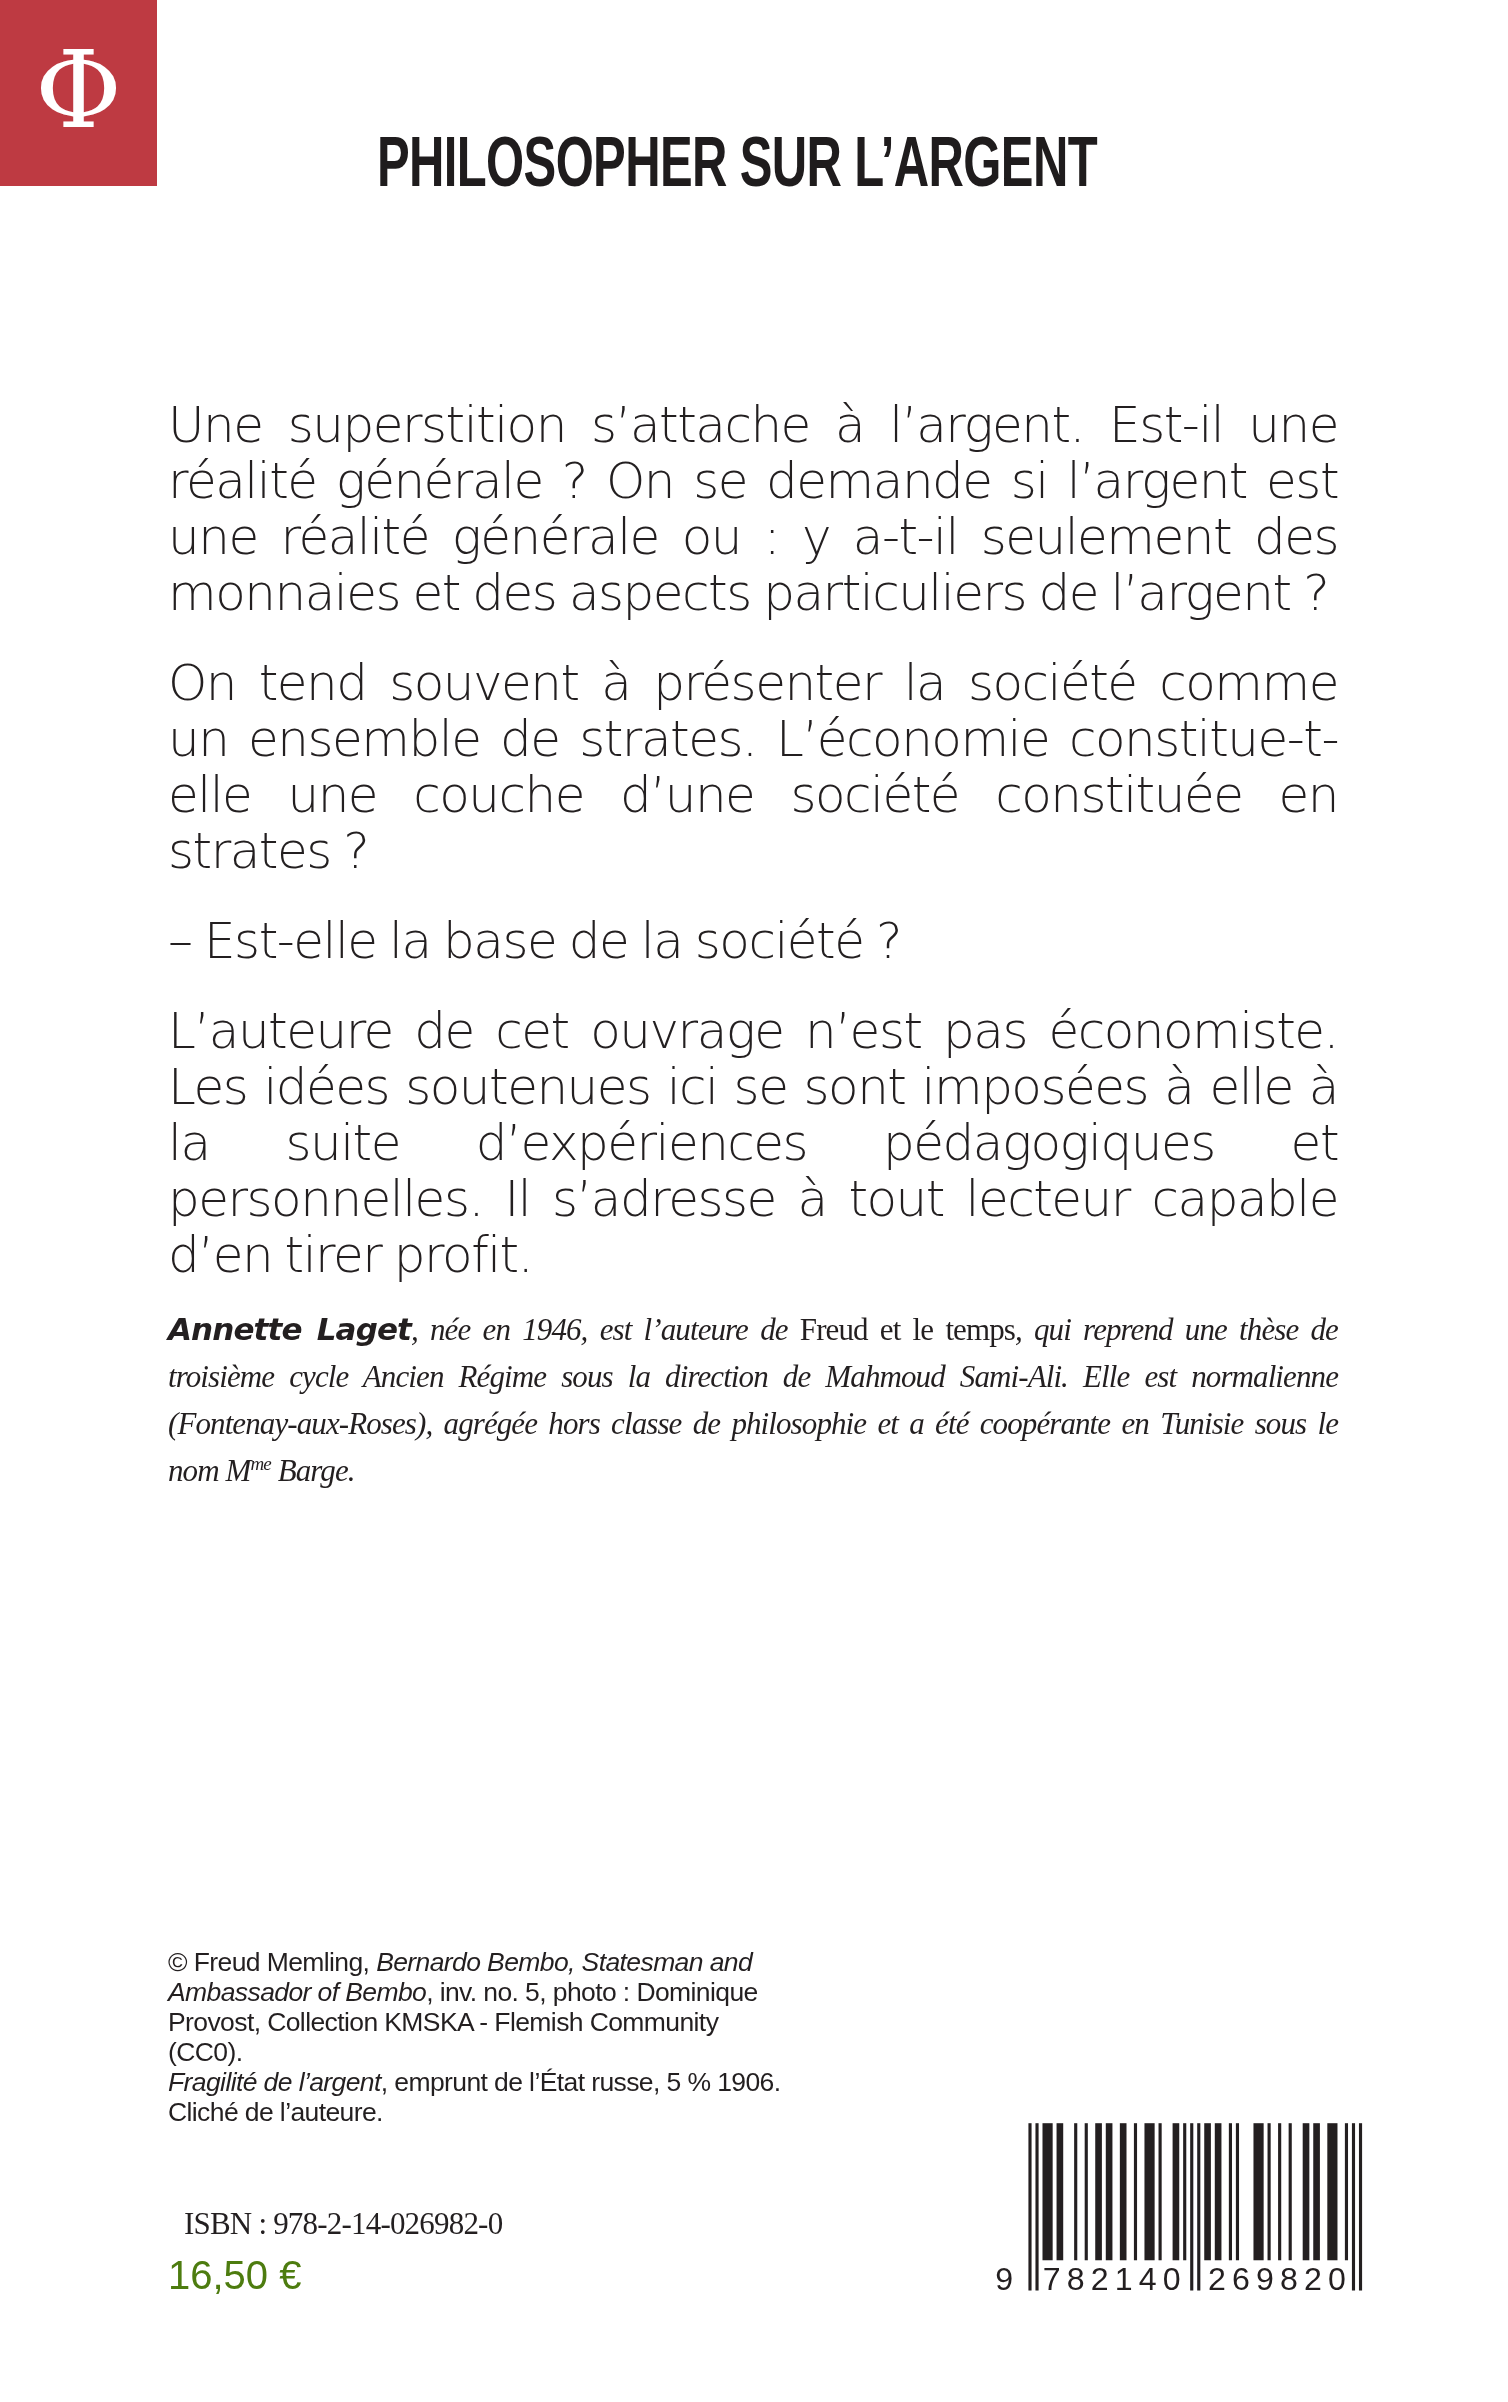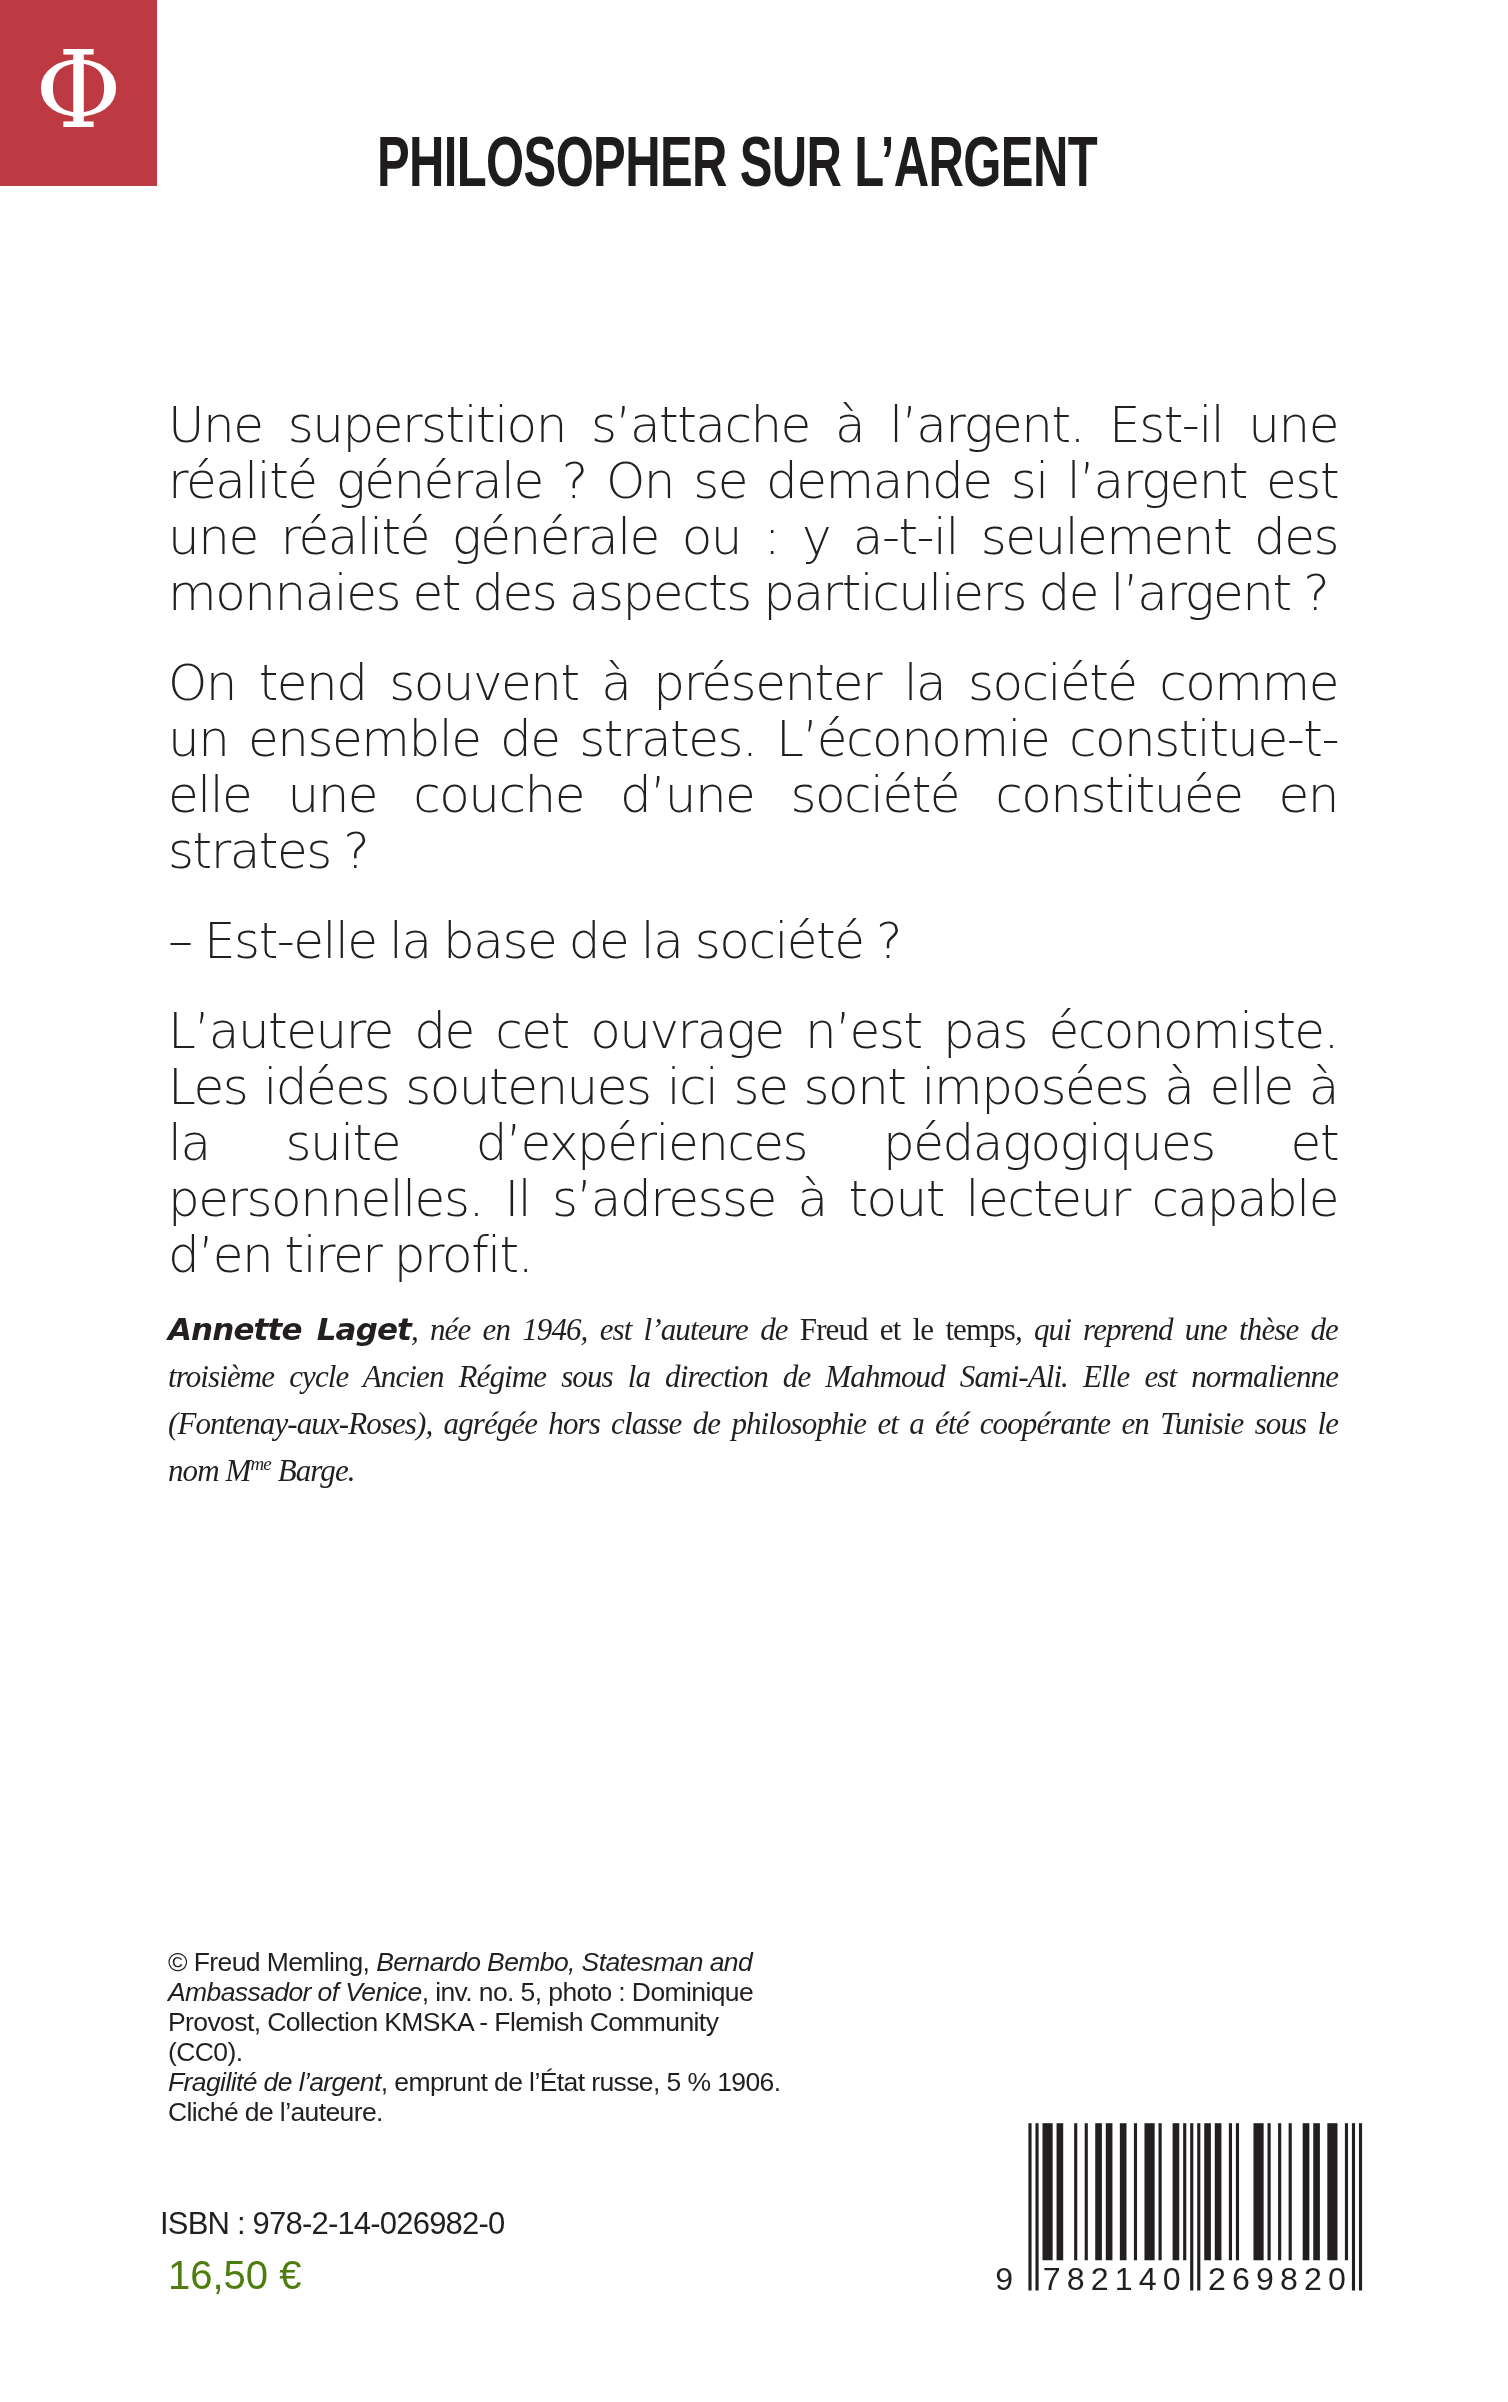--- a/index.html
+++ b/index.html
@@ -101,23 +101,23 @@
       font-family: "Liberation Sans", sans-serif;
       font-size: 26.5px;
       line-height: 30px;
       letter-spacing: -0.6px;
       color: #231f20;
     }
     .credits div { white-space: nowrap; }
     .credits .ital { font-style: italic; }
     .isbn {
       position: absolute;
-      left: 160px;
+      left: 184px;
       top: 2205px;
-      font-family: Liberation Sans, sans-serif;
+      font-family: Liberation Serif, serif;
       font-size: 31px;
       line-height: 38px;
       letter-spacing: -0.8px;
       color: #231f20;
       white-space: nowrap;
     }
     .price {
       position: absolute;
       left: 168px;
       top: 2253px;
@@ -149,21 +149,21 @@
   <p>Une superstition s’attache à l’argent. Est-il une réalité générale ? On se demande si l’argent est une réalité générale ou : y a-t-il seulement des monnaies et des aspects particuliers de l’argent ?</p>
   <p>On tend souvent à présenter la société comme un ensemble de strates. L’économie constitue-t-elle une couche d’une société constituée en strates ?</p>
   <p>– Est-elle la base de la société ?</p>
   <p>L’auteure de cet ouvrage n’est pas économiste. Les idées soutenues ici se sont imposées à elle à la suite d’expériences pédagogiques et personnelles. Il s’adresse à tout lecteur capable d’en tirer profit.</p>
 </div>
 
 <p class="bio"><span class="author-name">Annette Laget</span><span class="ital">, née en 1946, est l’auteure de </span><span class="roman">Freud et le temps</span><span class="ital">, qui reprend une thèse de troisième cycle Ancien Régime sous la direction de Mahmoud Sami-Ali. Elle est normalienne (Fontenay-aux-Roses), agrégée hors classe de philosophie et a été coopérante en Tunisie sous le nom </span><span class="ital"><span>M</span><sup>me</sup></span><span class="ital"> Barge.</span></p>
 
 <div class="credits">
   <div><span>© Freud Memling, </span><span class="ital">Bernardo Bembo, Statesman and</span></div>
-  <div><span class="ital">Ambassador of Venice</span><span>, inv. no. 5, photo : Dominique</span></div>
+  <div><span class="ital">Ambassador of Bembo</span><span>, inv. no. 5, photo : Dominique</span></div>
   <div>Provost, Collection KMSKA - Flemish Community</div>
   <div>(CC0).</div>
   <div><span class="ital">Fragilité de l’argent</span><span>, emprunt de l’État russe, 5 % 1906.</span></div>
   <div>Cliché de l’auteure.</div>
 </div>
 
 <div class="isbn">ISBN : 978-2-14-026982-0</div>
 <div class="price">16,50 €</div>
 
 <div class="barcode">

